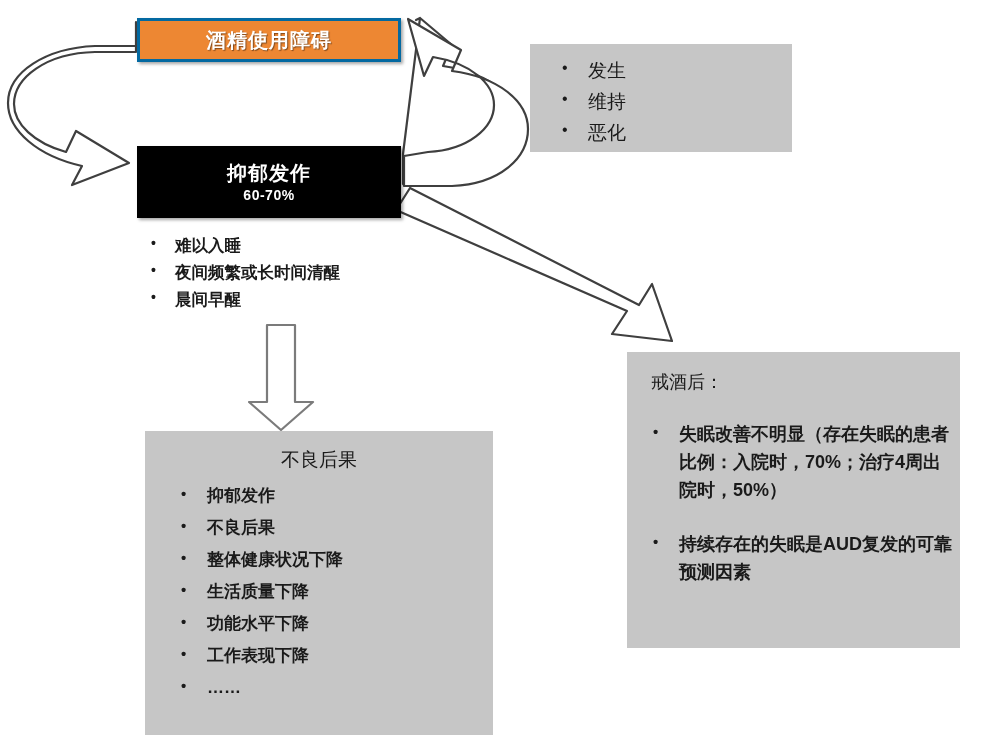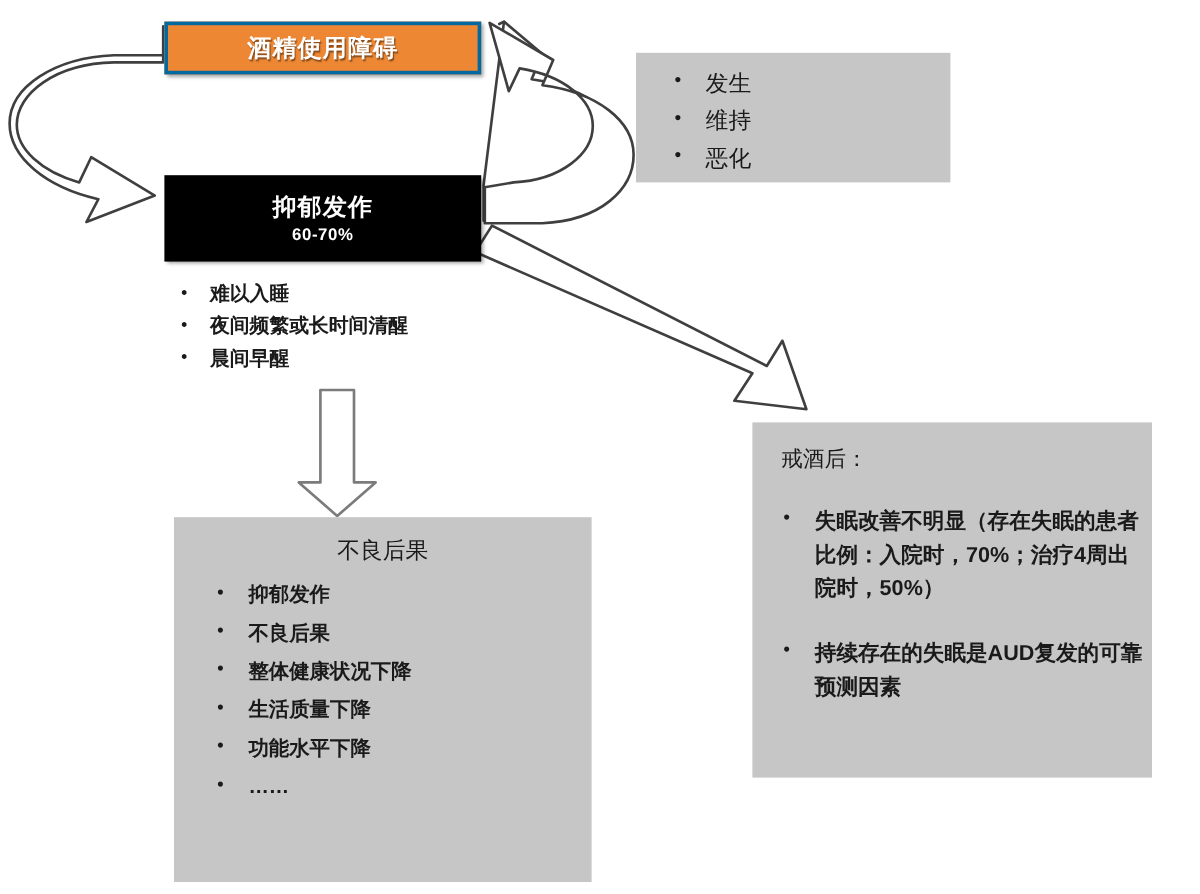--- a/index.html
+++ b/index.html
@@ -257,20 +257,21 @@
   </div>
 
   <div class="abs box-gray box-consequences">
     <div class="cons-title">不良后果</div>
     <ul class="bl">
       <li>抑郁发作</li>
       <li>不良后果</li>
       <li>整体健康状况下降</li>
       <li>生活质量下降</li>
       <li>功能水平下降</li>
+      <li>工作表现下降</li>
       <li>……</li>
     </ul>
   </div>
 
   <div class="abs box-gray box-abstinence">
     <div class="abst-title">戒酒后：</div>
     <ul class="bl">
       <li>失眠改善不明显（存在失眠的患者比例：入院时，70%；治疗4周出院时，50%）</li>
       <li>持续存在的失眠是AUD复发的可靠预测因素</li>
     </ul>

